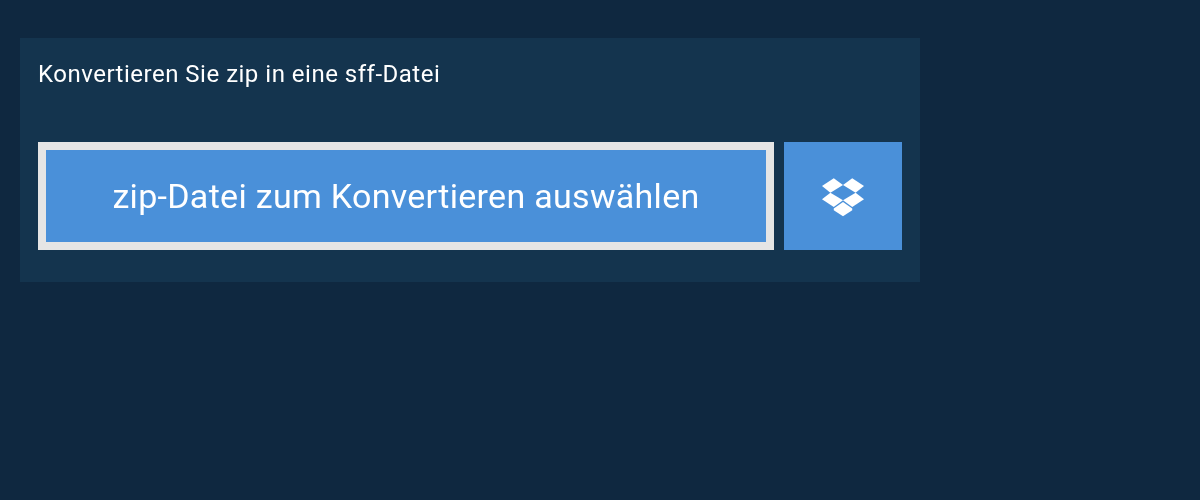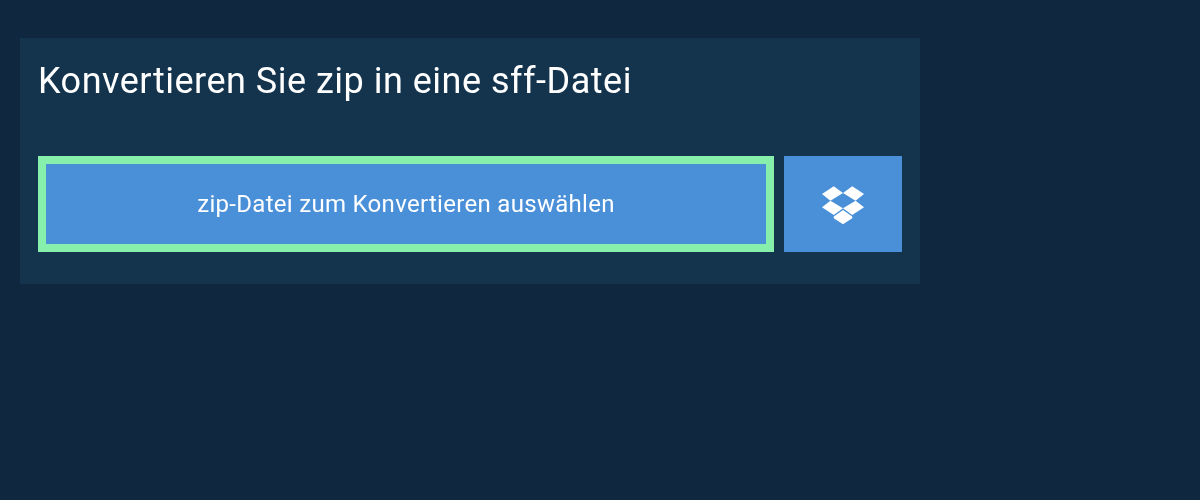--- a/index.html
+++ b/index.html
@@ -18,39 +18,39 @@
       position: absolute;
       left: 20px;
       top: 38px;
       width: 900px;
       background: #14344e;
     }
     .title-bar {
       display: inline-block;
       background: #14344e;
       color: #ffffff;
-      font-size: 36px;
+      font-size: 24px;
       font-weight: 400;
       padding: 22px 28px 22px 18px;
       letter-spacing: 0.5px;
     }
     .title-wrapper {
       position: relative;
     }
     .button-row {
       display: flex;
       padding: 32px 18px 32px 18px;
       gap: 10px;
     }
     .select-button {
       flex: 1;
       background: #4a90d9;
-      border: 8px solid #86efac;
+      border: 8px solid #e5e5e5;
       color: #ffffff;
-      font-size: 24px;
+      font-size: 34px;
       font-weight: 400;
       padding: 26px 20px;
       text-align: center;
       cursor: pointer;
       letter-spacing: 0.3px;
     }
     .dropbox-button {
       width: 118px;
       background: #4a90d9;
       display: flex;

